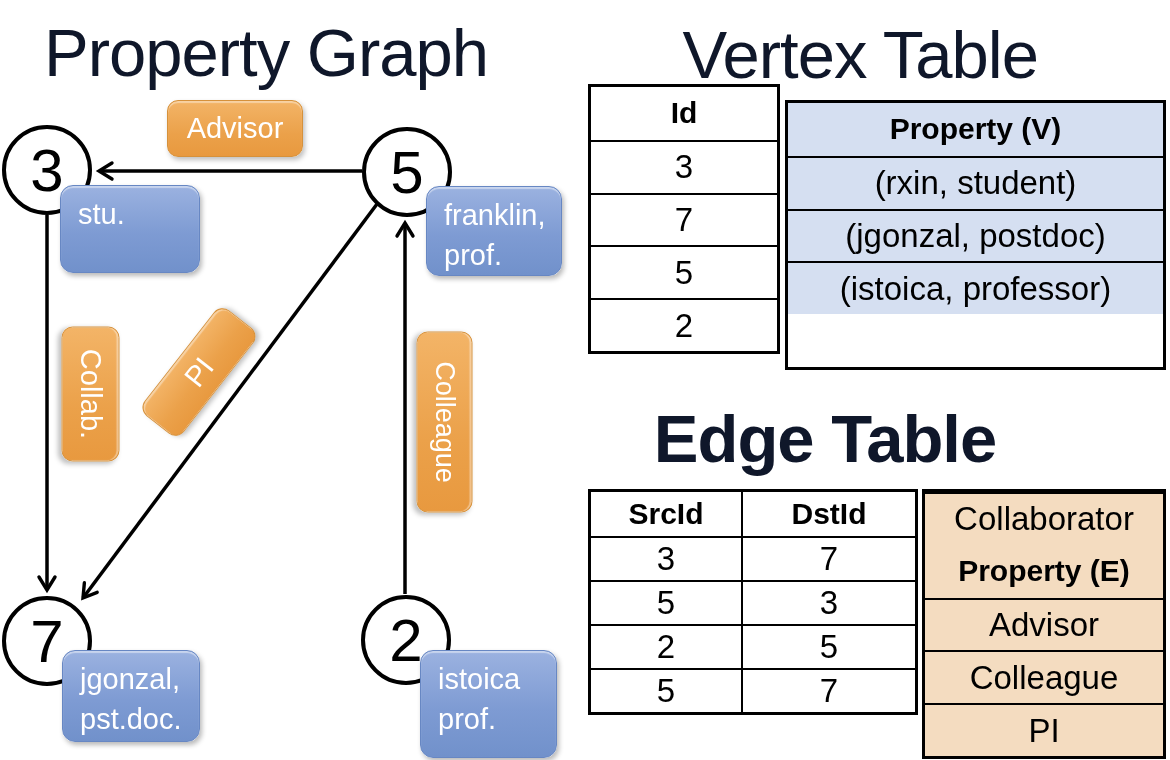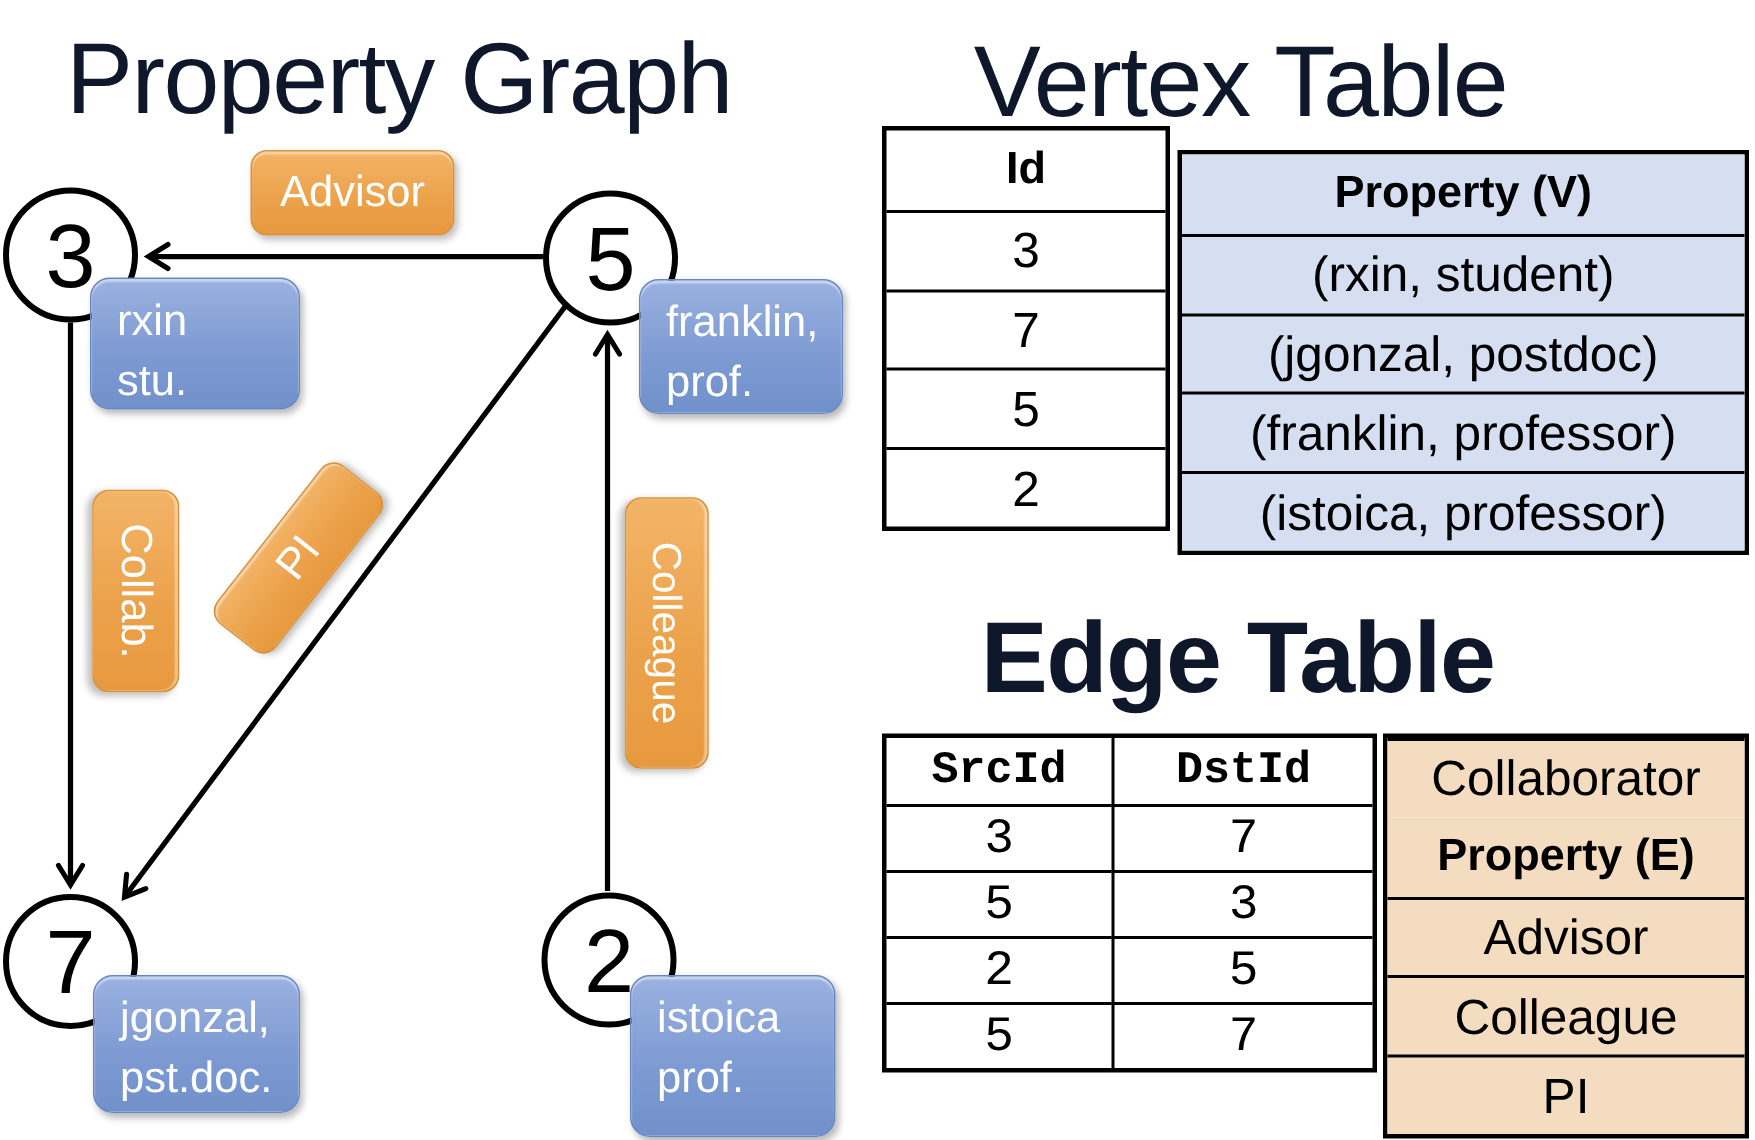--- a/index.html
+++ b/index.html
@@ -78,21 +78,20 @@
     <span>5</span>
   </div>
   <div class="node" style="left:2px;top:596px;">
     <span>7</span>
   </div>
   <div class="node" style="left:361px;top:595px;">
     <span>2</span>
   </div>
 
   <div class="vlabel" style="left:60px;top:185px;width:140px;height:88px;">
-    <span style="display:block">rxin</span>
     <span style="display:block">stu.</span>
   </div>
   <div class="vlabel" style="left:426px;top:186px;width:136px;height:90px;">
     <span style="display:block">franklin,</span>
     <span style="display:block">prof.</span>
   </div>
   <div class="vlabel" style="left:62px;top:650px;width:138px;height:92px;">
     <span style="display:block">jgonzal,</span>
     <span style="display:block">pst.doc.</span>
   </div>
@@ -107,41 +106,40 @@
   <div class="elabel grad-h" style="left:23px;top:365px;width:135px;height:58px;transform:rotate(90deg);">
     <span>Collab.</span>
   </div>
   <div class="elabel grad-v" style="left:132px;top:347px;width:134px;height:50px;transform:rotate(-52deg);">
     <span>PI</span>
   </div>
   <div class="elabel grad-h" style="left:354px;top:394px;width:181px;height:56px;transform:rotate(90deg);font-size:27px;">
     <span>Colleague</span>
   </div>
 
-  <div class="title" style="left:592px;top:16px;width:470px;">Vertex Table</div>
+  <div class="title" style="left:568px;top:16px;width:470px;text-align:right;">Vertex Table</div>
 
   <div class="subtbl" style="left:588px;top:84px;width:192px;height:270px;">
     <div class="cell hdr">Id</div>
     <div class="cell rtop">3</div>
     <div class="cell rtop">7</div>
     <div class="cell rtop">5</div>
     <div class="cell rtop">2</div>
   </div>
 
   <div class="subtbl" style="left:785px;top:100px;width:381px;height:270px;">
     <div class="cell hdr bluefill">Property (V)</div>
     <div class="cell rtop bluefill">(rxin, student)</div>
     <div class="cell rtop bluefill">(jgonzal, postdoc)</div>
-    <div class="cell rtop bluefill">(franklin, professor)</div>
     <div class="cell rtop bluefill">(istoica, professor)</div>
   </div>
 
   <div class="title" style="left:588px;top:400px;width:474px;font-weight:bold;">Edge Table</div>
 
-  <div class="subtbl grid2" style="left:588px;top:489px;width:330px;height:226px;font-family:Liberation Mono, monospace;">
+  <div class="subtbl grid2" style="left:588px;top:489px;width:330px;height:226px;">
     <div class="cell hdr">SrcId</div>
     <div class="cell hdr cleft">DstId</div>
     <div class="cell rtop">3</div>
     <div class="cell rtop cleft">7</div>
     <div class="cell rtop">5</div>
     <div class="cell rtop cleft">3</div>
     <div class="cell rtop">2</div>
     <div class="cell rtop cleft">5</div>
     <div class="cell rtop">5</div>
     <div class="cell rtop cleft">7</div>

